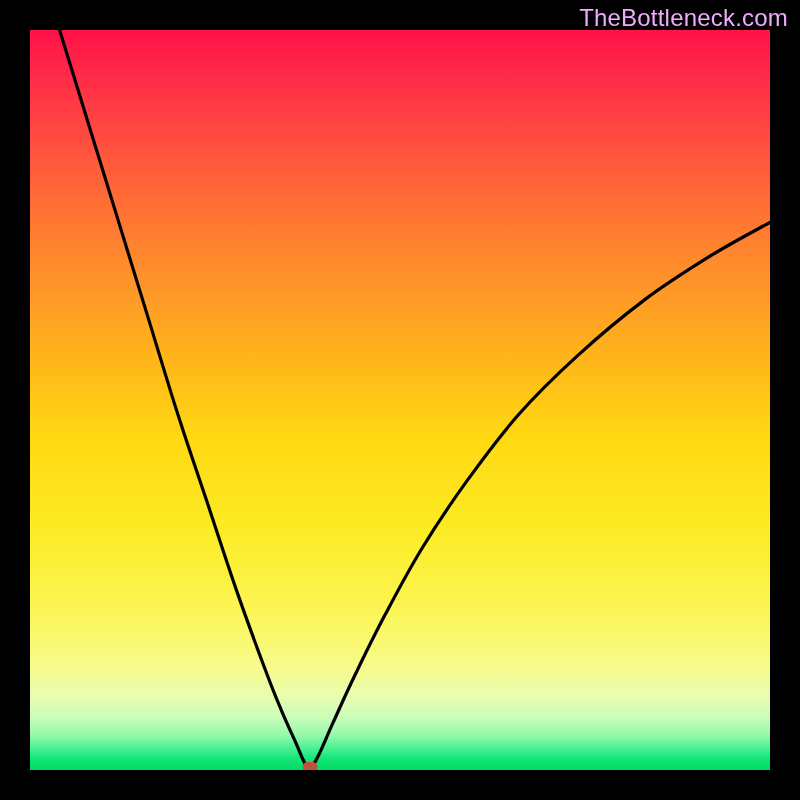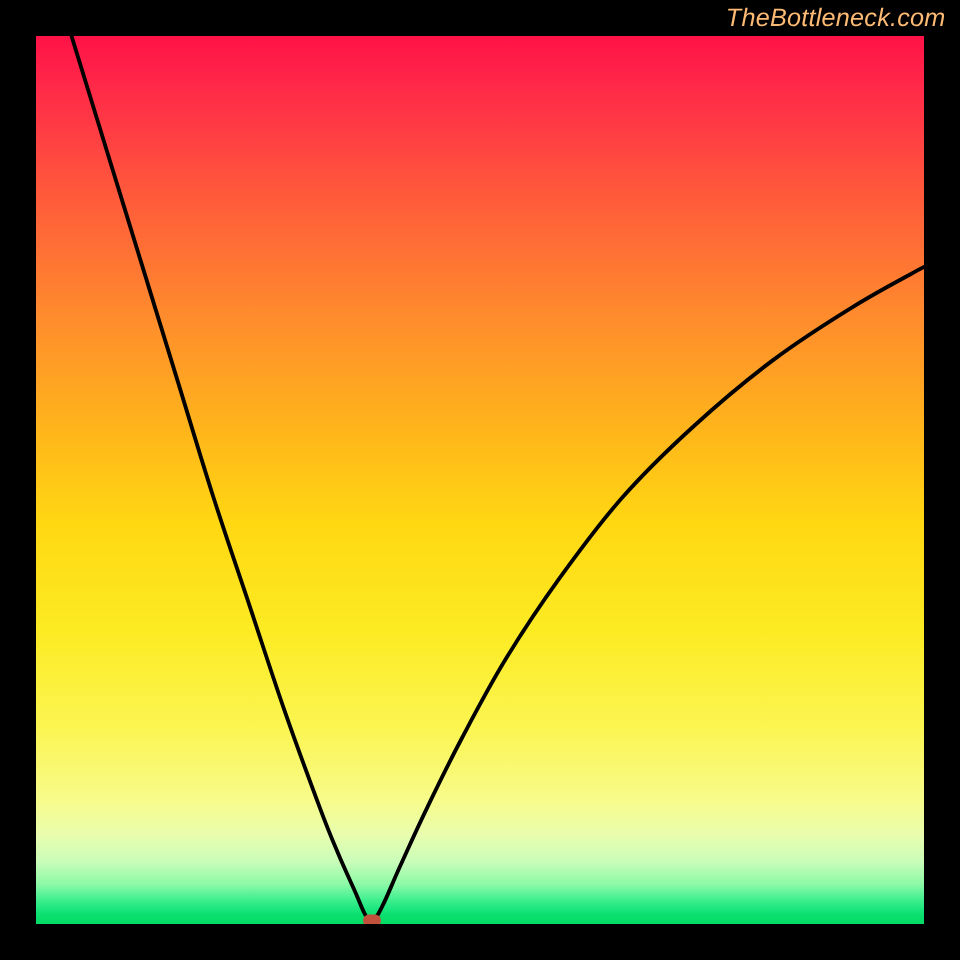--- a/index.html
+++ b/index.html
@@ -57,25 +57,24 @@
     position: absolute;
     top: 0;
     left: 0;
     width: 740px;
     height: 740px;
   }
   .watermark {
     position: absolute;
     top: 4px;
     right: 12px;
-    color: #fdba74;
-    font-size: 21px;
+    color: #f0abfc;
+    font-size: 24px;
     font-weight: 400;
     letter-spacing: 0.2px;
-    font-style: italic;
   }
   .marker {
     position: absolute;
     width: 15px;
     height: 10px;
     background: #c1513d;
     border-radius: 5px;
     transform: translate(-50%, -50%);
   }
 </style>

